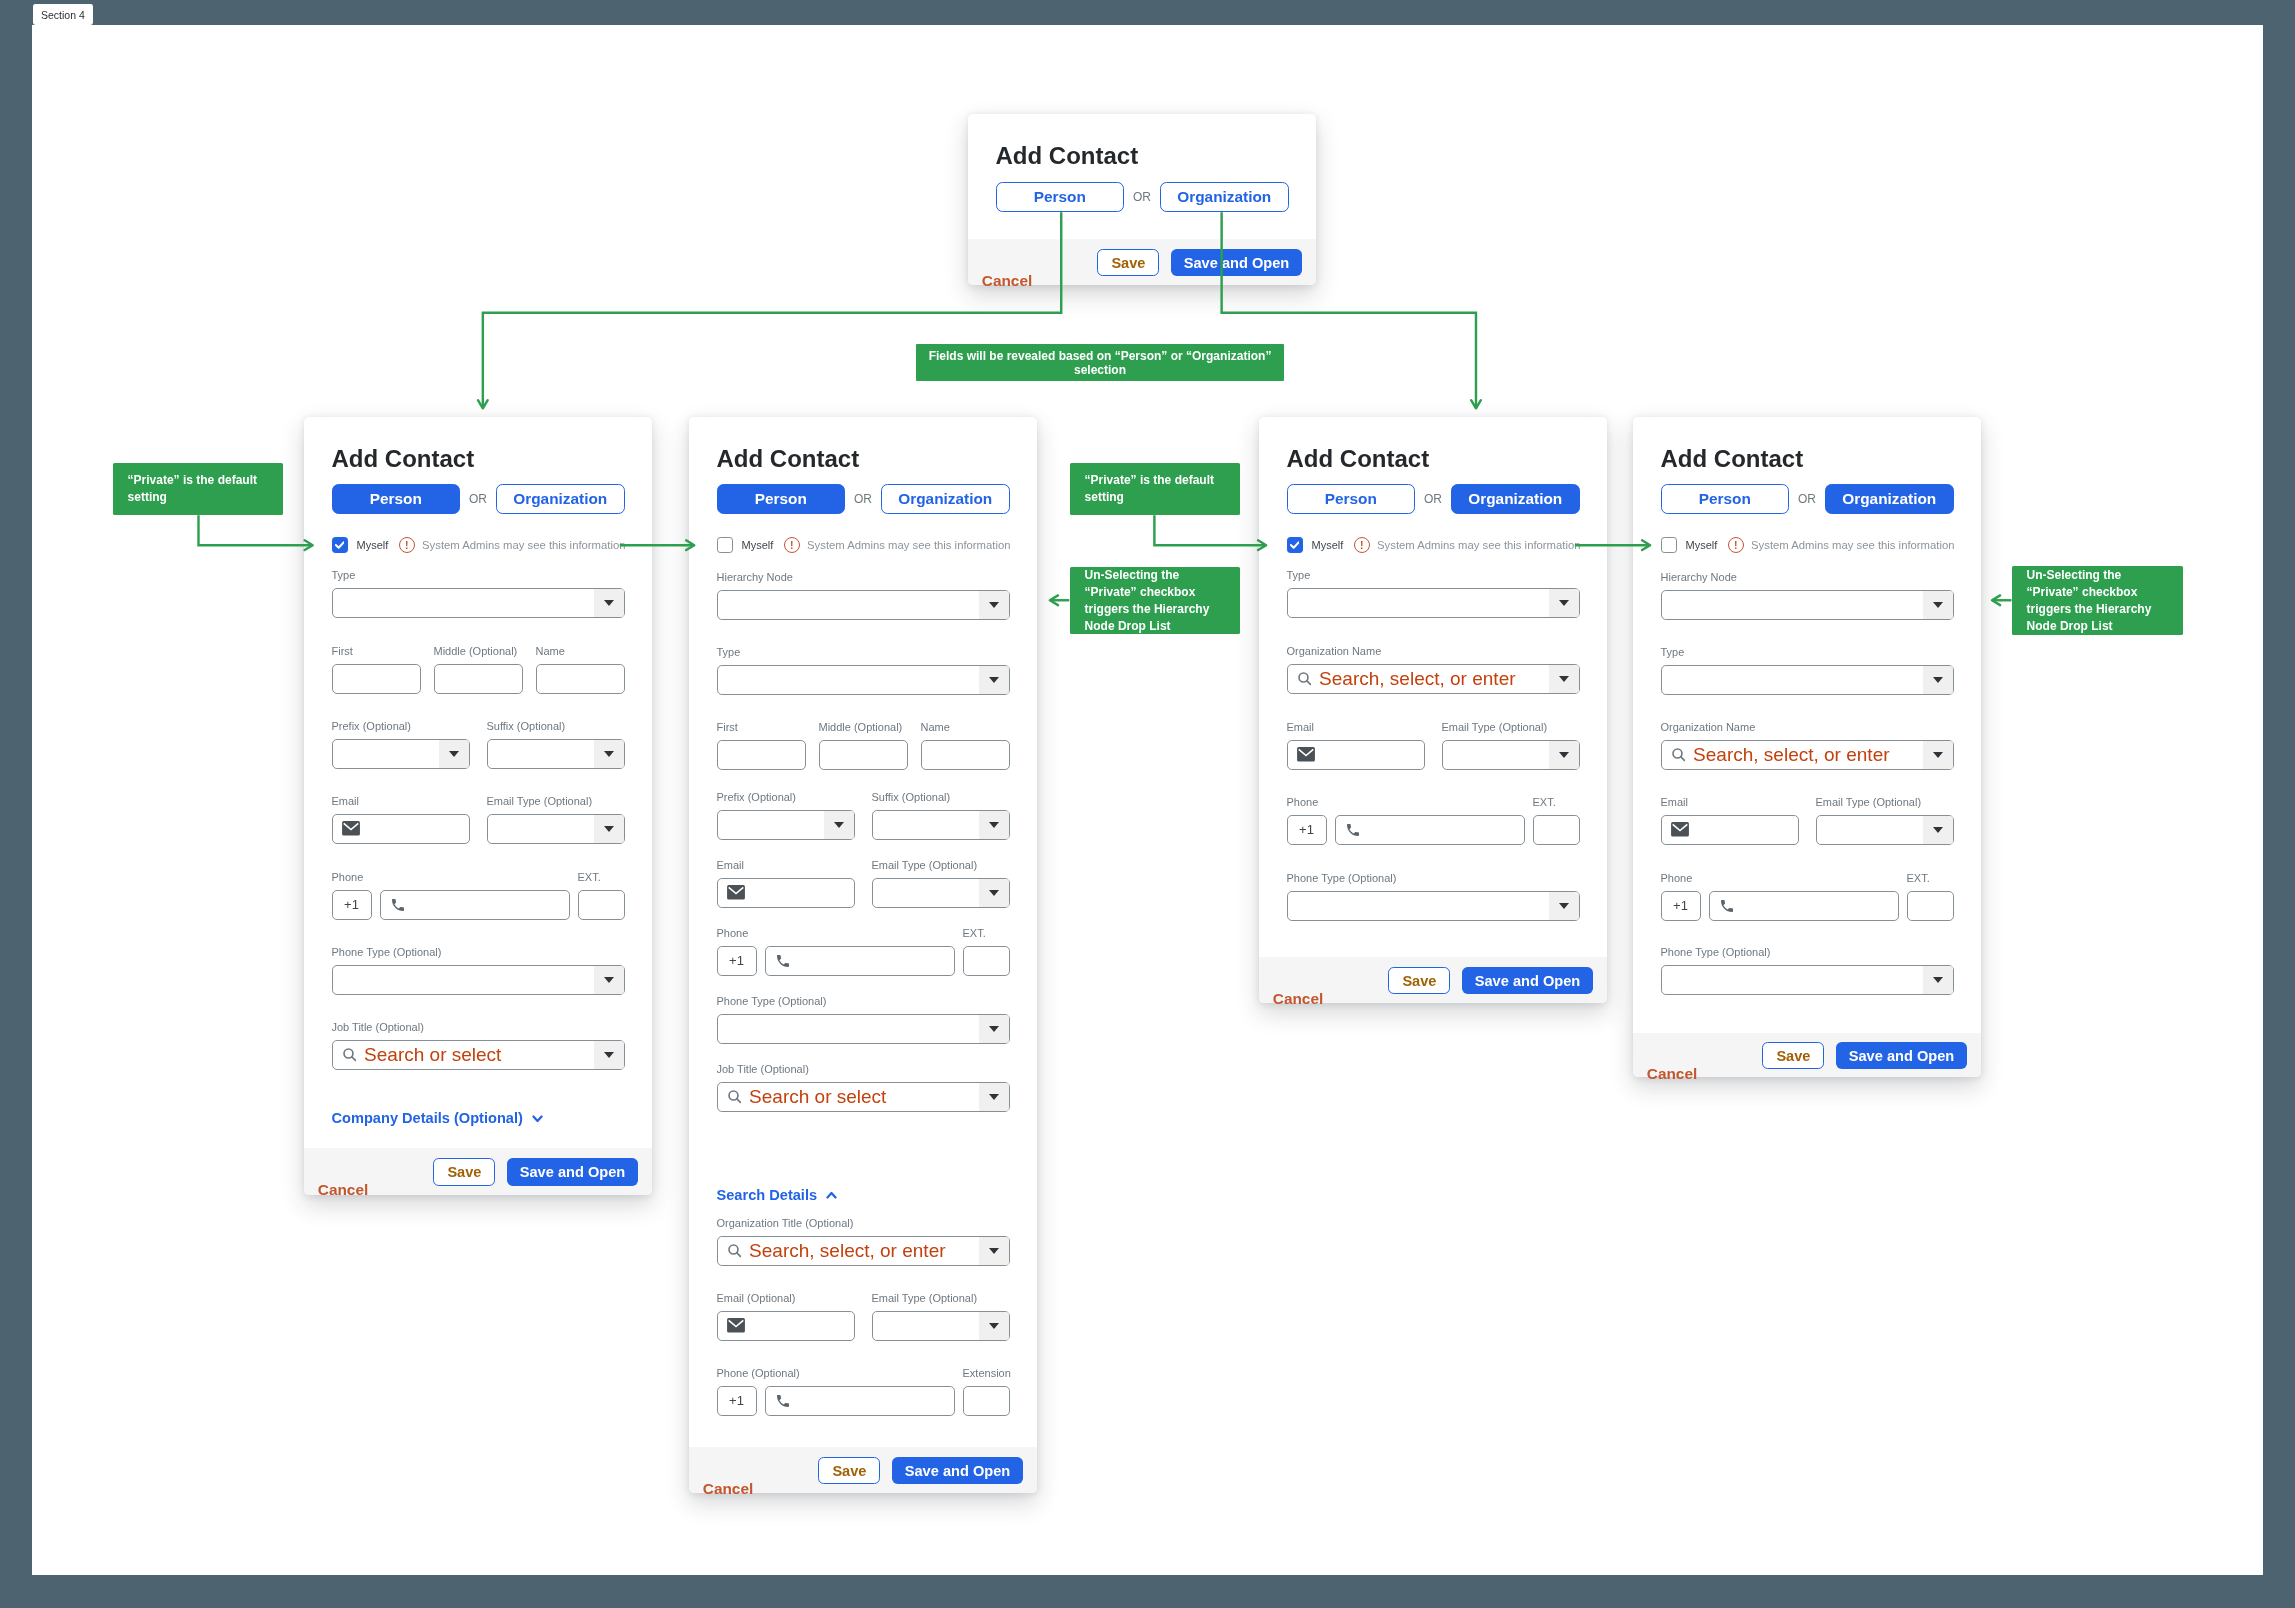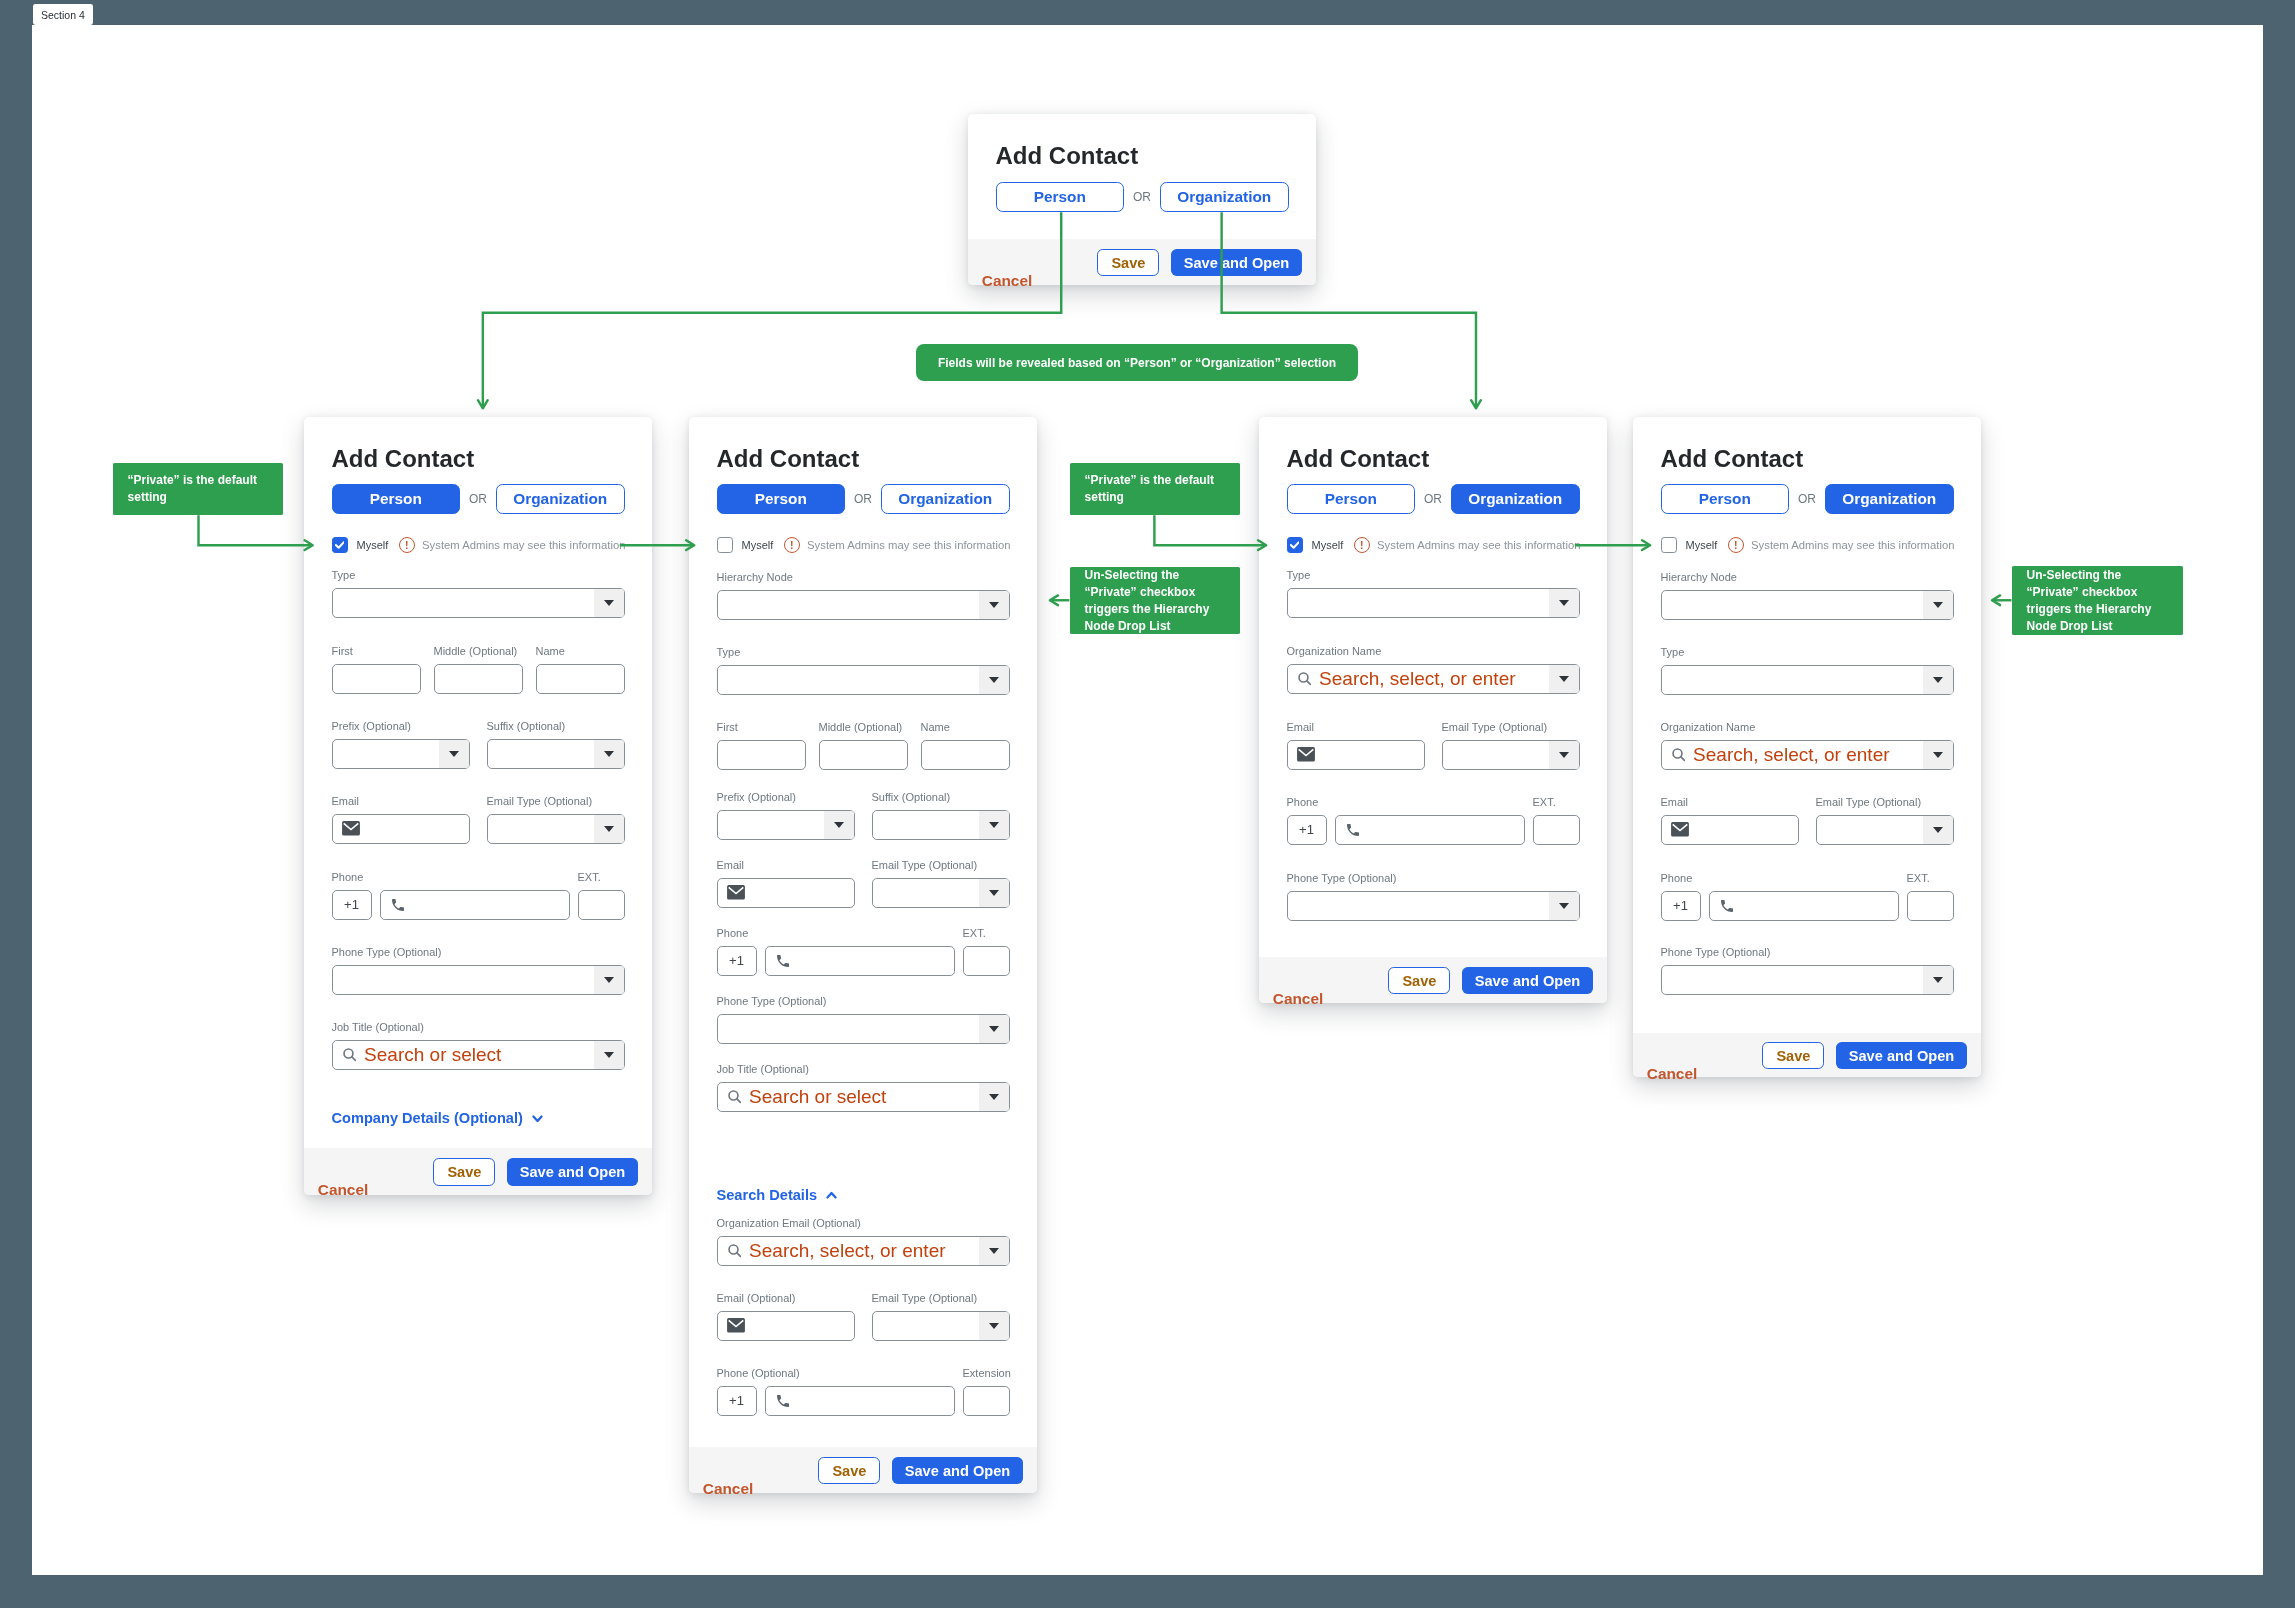--- a/index.html
+++ b/index.html
@@ -7,23 +7,23 @@
     width:2295px;height:1608px;position:relative;overflow:hidden;
     background:#4D6470;
     font-family:"Liberation Sans", sans-serif;
   }
   #canvas{position:absolute;left:32px;top:25px;width:2231px;height:1550px;background:#ffffff;}
   .section-chip{
     position:absolute;left:33px;top:4px;height:21px;padding:0 8px;background:#ffffff;
     border-radius:2.4px;display:flex;align-items:center;font-size:10.5px;color:#2b2f33;z-index:3;
   }
   .banner{
-    position:absolute;left:916px;top:344px;width:442px;height:37px;background:#2E9E4F;
+    position:absolute;left:916px;top:344px;width:368px;height:37px;background:#2E9E4F;
     color:#fff;font-weight:700;font-size:12px;display:flex;align-items:center;justify-content:center;
-    z-index:4;border-radius:8px;text-align:center;
+    z-index:4;border-radius:1px;text-align:center;
   }
   .ann{
     position:absolute;background:#2E9E4F;color:#fff;font-weight:700;font-size:12px;line-height:17px;
     padding:4.9px 8px 4.9px 14.6px;box-sizing:border-box;z-index:6;border-radius:1.6px;
     display:flex;align-items:center;
   }
   svg.overlay{position:absolute;left:0;top:0;z-index:5;pointer-events:none;}
   .dialog{
     position:absolute;background:#fff;border-radius:4.9px;z-index:2;
     box-shadow:0 9.7px 23px rgba(25,35,45,.18), 0 1.6px 6.5px rgba(25,35,45,.10);
@@ -383,21 +383,21 @@
           </span>
         </div>
       </div>
       <div class="company-link" style="top: 770px;">
         <span>Search Details</span>
         <svg width="13" height="13" viewBox="0 0 16 16">
           <polyline points="3,10.5 8,5 13,10.5" fill="none" stroke="#2264E5" stroke-width="2.8" stroke-linecap="round" stroke-linejoin="round"></polyline>
         </svg>
       </div>
       <div class="row" style="top: 800px;">
-        <div class="flabel">Organization Email (Optional)</div>
+        <div class="flabel">Organization Title (Optional)</div>
         <div class="input">
           <span class="icon-pad">
             <svg width="14.6" height="14.6" viewBox="0 0 18 18">
               <circle cx="8" cy="8" r="5.5" fill="none" stroke="#6F7880" stroke-width="2"></circle>
               <line x1="12.2" y1="12.2" x2="16.5" y2="16.5" stroke="#6F7880" stroke-width="2" stroke-linecap="round"></line>
             </svg>
           </span>
           <span class="ph" style="margin-left: 8px;">Search, select, or enter</span>
           <span class="sel-cap">
             <span class="tri"></span>

